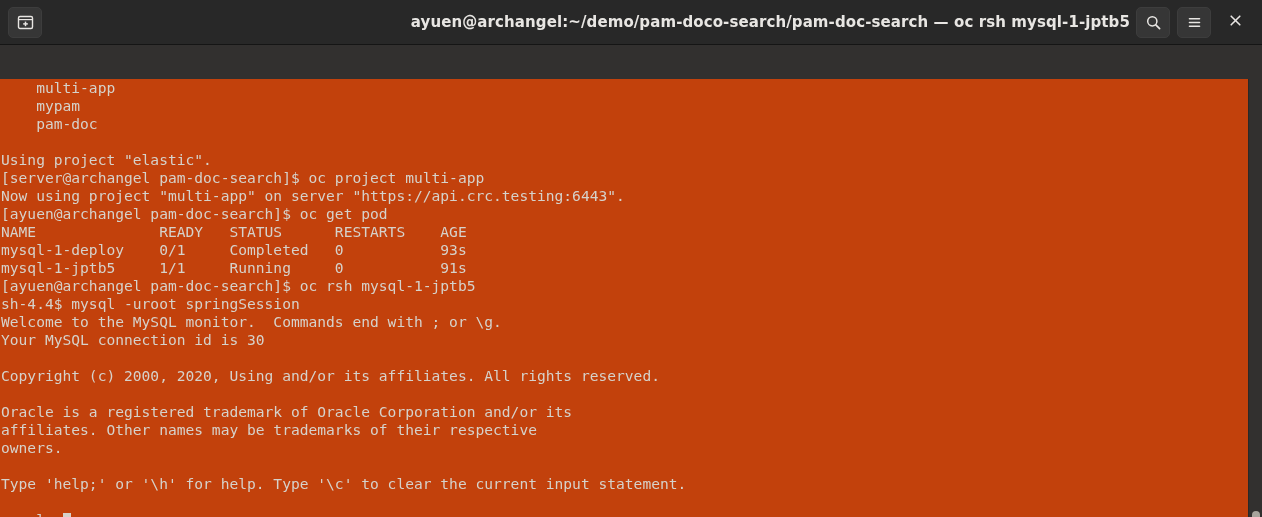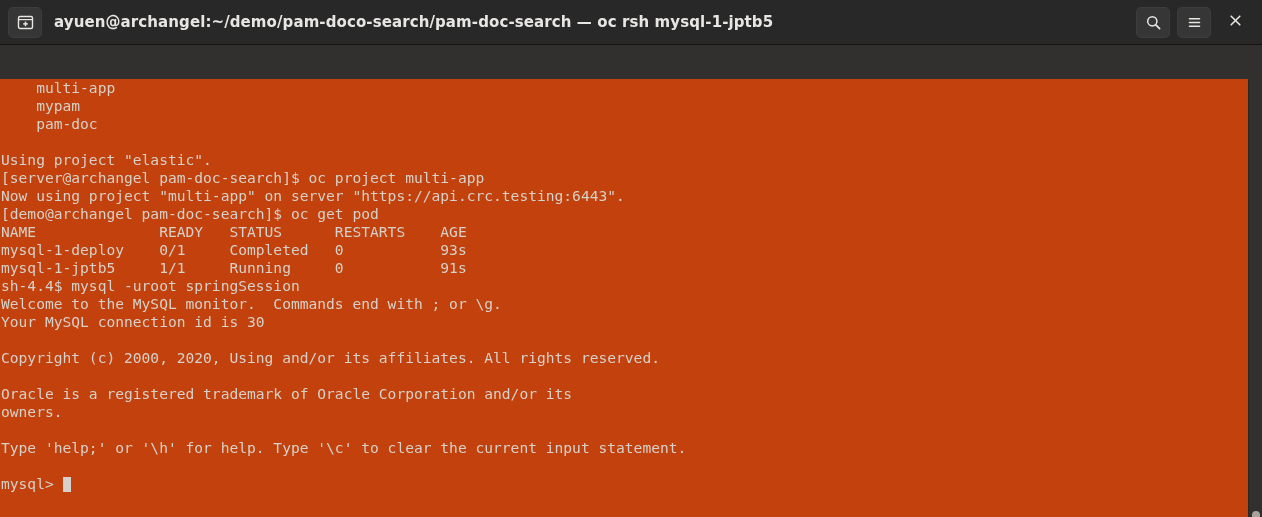--- a/index.html
+++ b/index.html
@@ -57,21 +57,21 @@
     align-items: center;
     justify-content: center;
     flex: 0 0 auto;
     cursor: pointer;
     background: transparent;
     border: none;
   }
 
   .title-text {
     flex: 1 1 auto;
-    text-align: left;
+    text-align: right;
     color: #e8e6e3;
     font-family: "DejaVu Sans", "Liberation Sans", sans-serif;
     font-size: 15px;
     font-weight: bold;
     letter-spacing: 0.1px;
     white-space: nowrap;
     overflow: hidden;
     text-overflow: ellipsis;
     padding: 0 12px;
     
@@ -194,31 +194,33 @@
 
   <div class="term">
     <div class="term-lines" id="term-lines">
         <div class="line">    multi-app</div>
         <div class="line">    mypam</div>
         <div class="line">    pam-doc</div>
         <div class="line"></div>
         <div class="line">Using project "elastic".</div>
         <div class="line">[server@archangel pam-doc-search]$ oc project multi-app</div>
         <div class="line">Now using project "multi-app" on server "https://api.crc.testing:6443".</div>
-        <div class="line">[demo@archangel pam-doc-search]$ oc get pod</div>
+        <div class="line">[ayuen@archangel pam-doc-search]$ oc get pod</div>
         <div class="line">NAME              READY   STATUS      RESTARTS    AGE</div>
         <div class="line">mysql-1-deploy    0/1     Completed   0           93s</div>
         <div class="line">mysql-1-jptb5     1/1     Running     0           91s</div>
+        <div class="line">[ayuen@archangel pam-doc-search]$ oc rsh mysql-1-jptb5</div>
         <div class="line">sh-4.4$ mysql -uroot springSession</div>
         <div class="line">Welcome to the MySQL monitor.  Commands end with ; or \g.</div>
         <div class="line">Your MySQL connection id is 30</div>
         <div class="line"></div>
         <div class="line">Copyright (c) 2000, 2020, Using and/or its affiliates. All rights reserved.</div>
         <div class="line"></div>
         <div class="line">Oracle is a registered trademark of Oracle Corporation and/or its</div>
+        <div class="line">affiliates. Other names may be trademarks of their respective</div>
         <div class="line">owners.</div>
         <div class="line"></div>
         <div class="line">Type 'help;' or '\h' for help. Type '\c' to clear the current input statement.</div>
         <div class="line"></div>
         <div class="line"><span>mysql&gt; </span><span class="cursor"></span></div>
       </div>
 
     <div class="scrollbar">
       <div class="scroll-thumb" id="scroll-thumb" style="top: 432px; height: 36px; background: rgb(168, 164, 156);"></div>
     </div>

